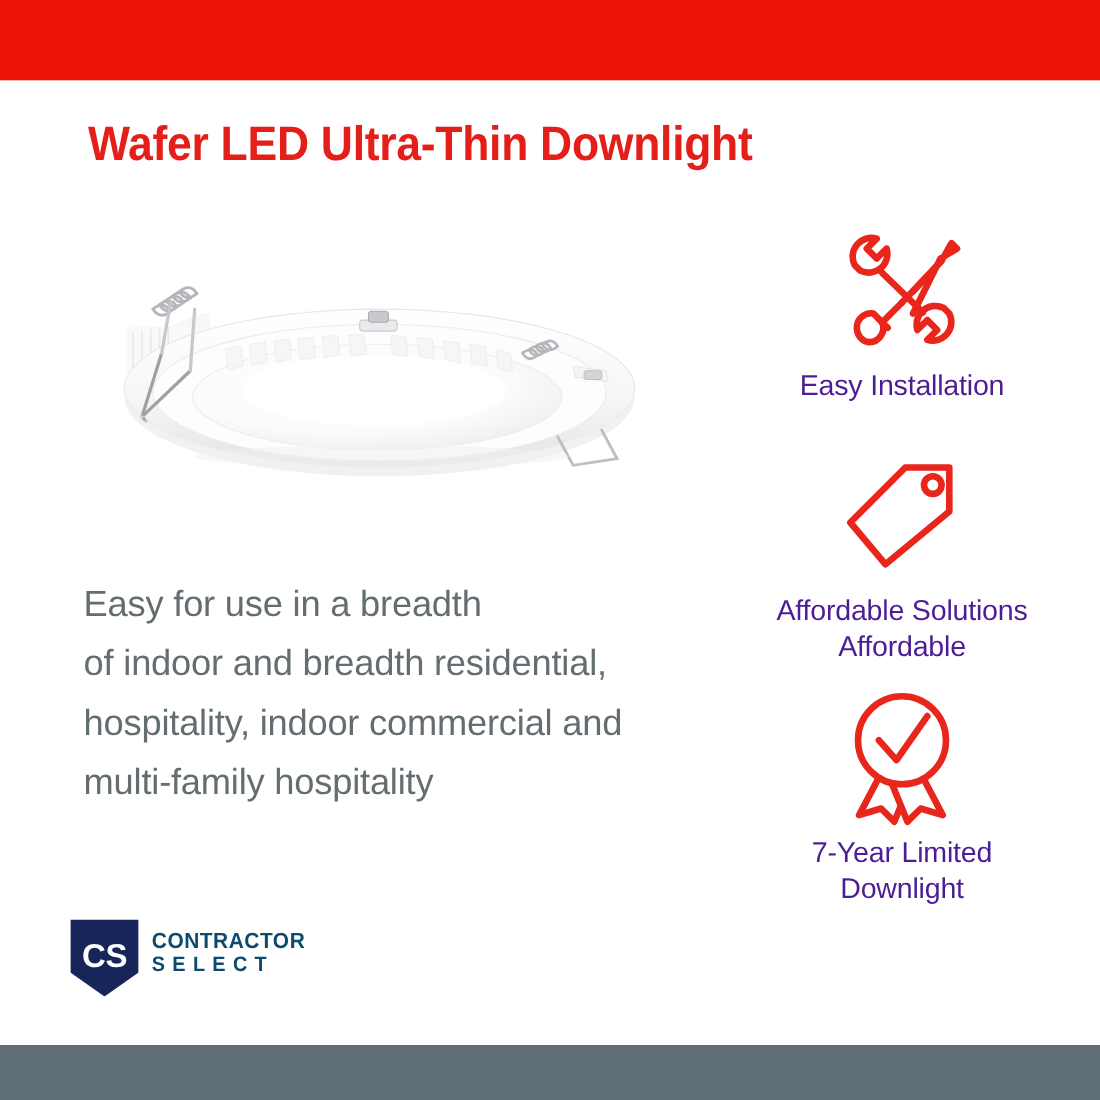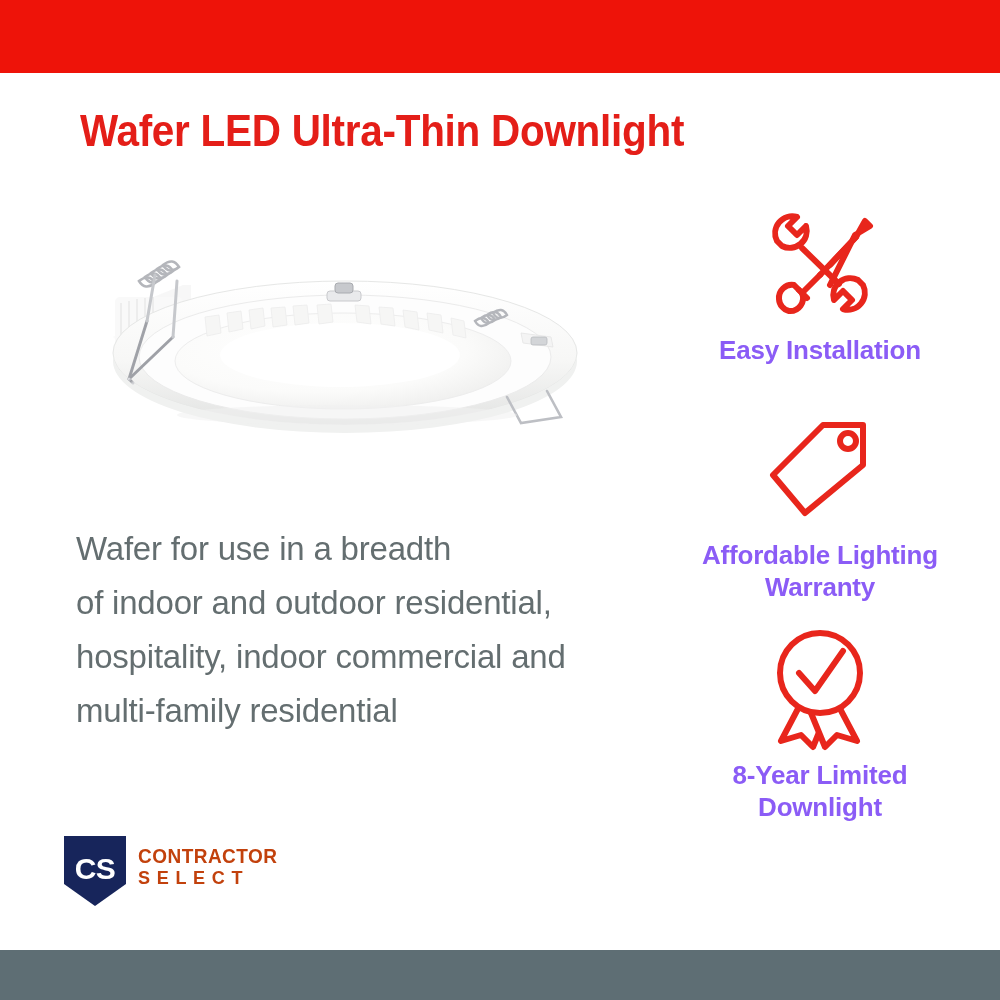--- a/index.html
+++ b/index.html
@@ -93,21 +93,21 @@
     left: 0;
     top: 0;
     width: 62px;
     height: 70px;
   }
   #logo-shield svg { display: block; }
   #logo-words {
     position: absolute;
     left: 74px;
     top: 10px;
-    color: #c2410c;
+    color: #0c4a6e;
   }
   #logo-words .lw-contractor {
     display: block;
     font-family: "Liberation Sans Narrow", "Liberation Sans", sans-serif;
     font-size: 20px;
     font-weight: bold;
     letter-spacing: 0.5px;
     line-height: 21px;
     transform: scaleX(0.95);
     transform-origin: left center;
@@ -135,24 +135,24 @@
     text-align: center;
   }
   .feature-icon {
     height: 115px;
     display: flex;
     align-items: center;
     justify-content: center;
   }
   .feature-icon svg { display: block; }
   .feature-label {
-    color: #8b5cf6;
+    color: #4c1d95;
     font-size: 26px;
     line-height: 32px;
-    font-weight: 700;
+    font-weight: 400;
     letter-spacing: -0.2px;
     margin-top: 14px;
   }
   .feature-label .fl2 { display: block; }
 
   #feature-1 { position: absolute; left: 0; top: 0; }
   #feature-2 { position: absolute; left: 0; top: 205px; }
   #feature-3 { position: absolute; left: 0; top: 425px; }
 </style>
 </head>
@@ -260,24 +260,24 @@
       <g>
         <path d="M466 108 l30 4 l2 10 l-30 -4 z" fill="#f4f4f4" stroke="#e4e4e4" stroke-width="0.8"></path>
         <rect x="476" y="112" width="16" height="8" rx="2" fill="#d3d5d8" stroke="#b9bbbf" stroke-width="0.8"></rect>
       </g>
 
       <ellipse cx="292" cy="190" rx="170" ry="10" fill="#f1f1f1" opacity="0.55"></ellipse>
     </svg>
   </div>
 
   <div id="description">
-    <span class="line">Wafer for use in a breadth</span>
-    <span class="line">of indoor and outdoor residential,</span>
+    <span class="line">Easy for use in a breadth</span>
+    <span class="line">of indoor and breadth residential,</span>
     <span class="line">hospitality, indoor commercial and</span>
-    <span class="line">multi-family residential</span>
+    <span class="line">multi-family hospitality</span>
   </div>
 
   <div id="logo">
     <div id="logo-shield">
       <svg width="62" height="70" viewBox="0 0 62 70" xmlns="http://www.w3.org/2000/svg">
         <path d="M0 0 H62 V48 L31 70 L0 48 Z" fill="#17255B"></path>
         <text x="31" y="43" text-anchor="middle" font-family="Liberation Sans Narrow, Liberation Sans, sans-serif" font-size="30" font-weight="bold" fill="#ffffff" letter-spacing="-0.5">CS</text>
       </svg>
     </div>
     <div id="logo-words">
@@ -321,39 +321,39 @@
     </div>
 
     <div class="feature" id="feature-2">
       <div class="feature-icon">
         <svg width="110" height="110" viewBox="0 0 110 110" xmlns="http://www.w3.org/2000/svg" fill="none" stroke="#E8261C" stroke-width="6" stroke-linecap="round" stroke-linejoin="round">
           <path d="M58 12 L98 12 L98 52 L40 100 L8 62 Z"></path>
           <circle cx="83" cy="28" r="8"></circle>
         </svg>
       </div>
       <div class="feature-label">
-        <span>Affordable Lighting</span>
-        <span class="fl2">Warranty</span>
+        <span>Affordable Solutions</span>
+        <span class="fl2">Affordable</span>
       </div>
     </div>
 
     <div class="feature" id="feature-3">
       <div class="feature-icon">
         <svg width="110" height="126" viewBox="0 0 110 126" xmlns="http://www.w3.org/2000/svg" fill="none" stroke="#E8261C" stroke-width="6" stroke-linecap="round" stroke-linejoin="round">
 
           <path d="M36 78 L16 116 L36 110 L48 122 L62 88 Z" fill="#ffffff"></path>
           <path d="M72 78 L92 116 L72 110 L60 122 L46 88 Z" fill="#ffffff"></path>
 
           <circle cx="55" cy="48" r="40" fill="#ffffff"></circle>
 
           <path d="M34 48 L50 66 L78 26"></path>
         </svg>
       </div>
       <div class="feature-label">
-        <span>8-Year Limited</span>
+        <span>7-Year Limited</span>
         <span class="fl2">Downlight</span>
       </div>
     </div>
 
   </div>
 
   <div id="bottom-band"></div>
 
 </div>
 

